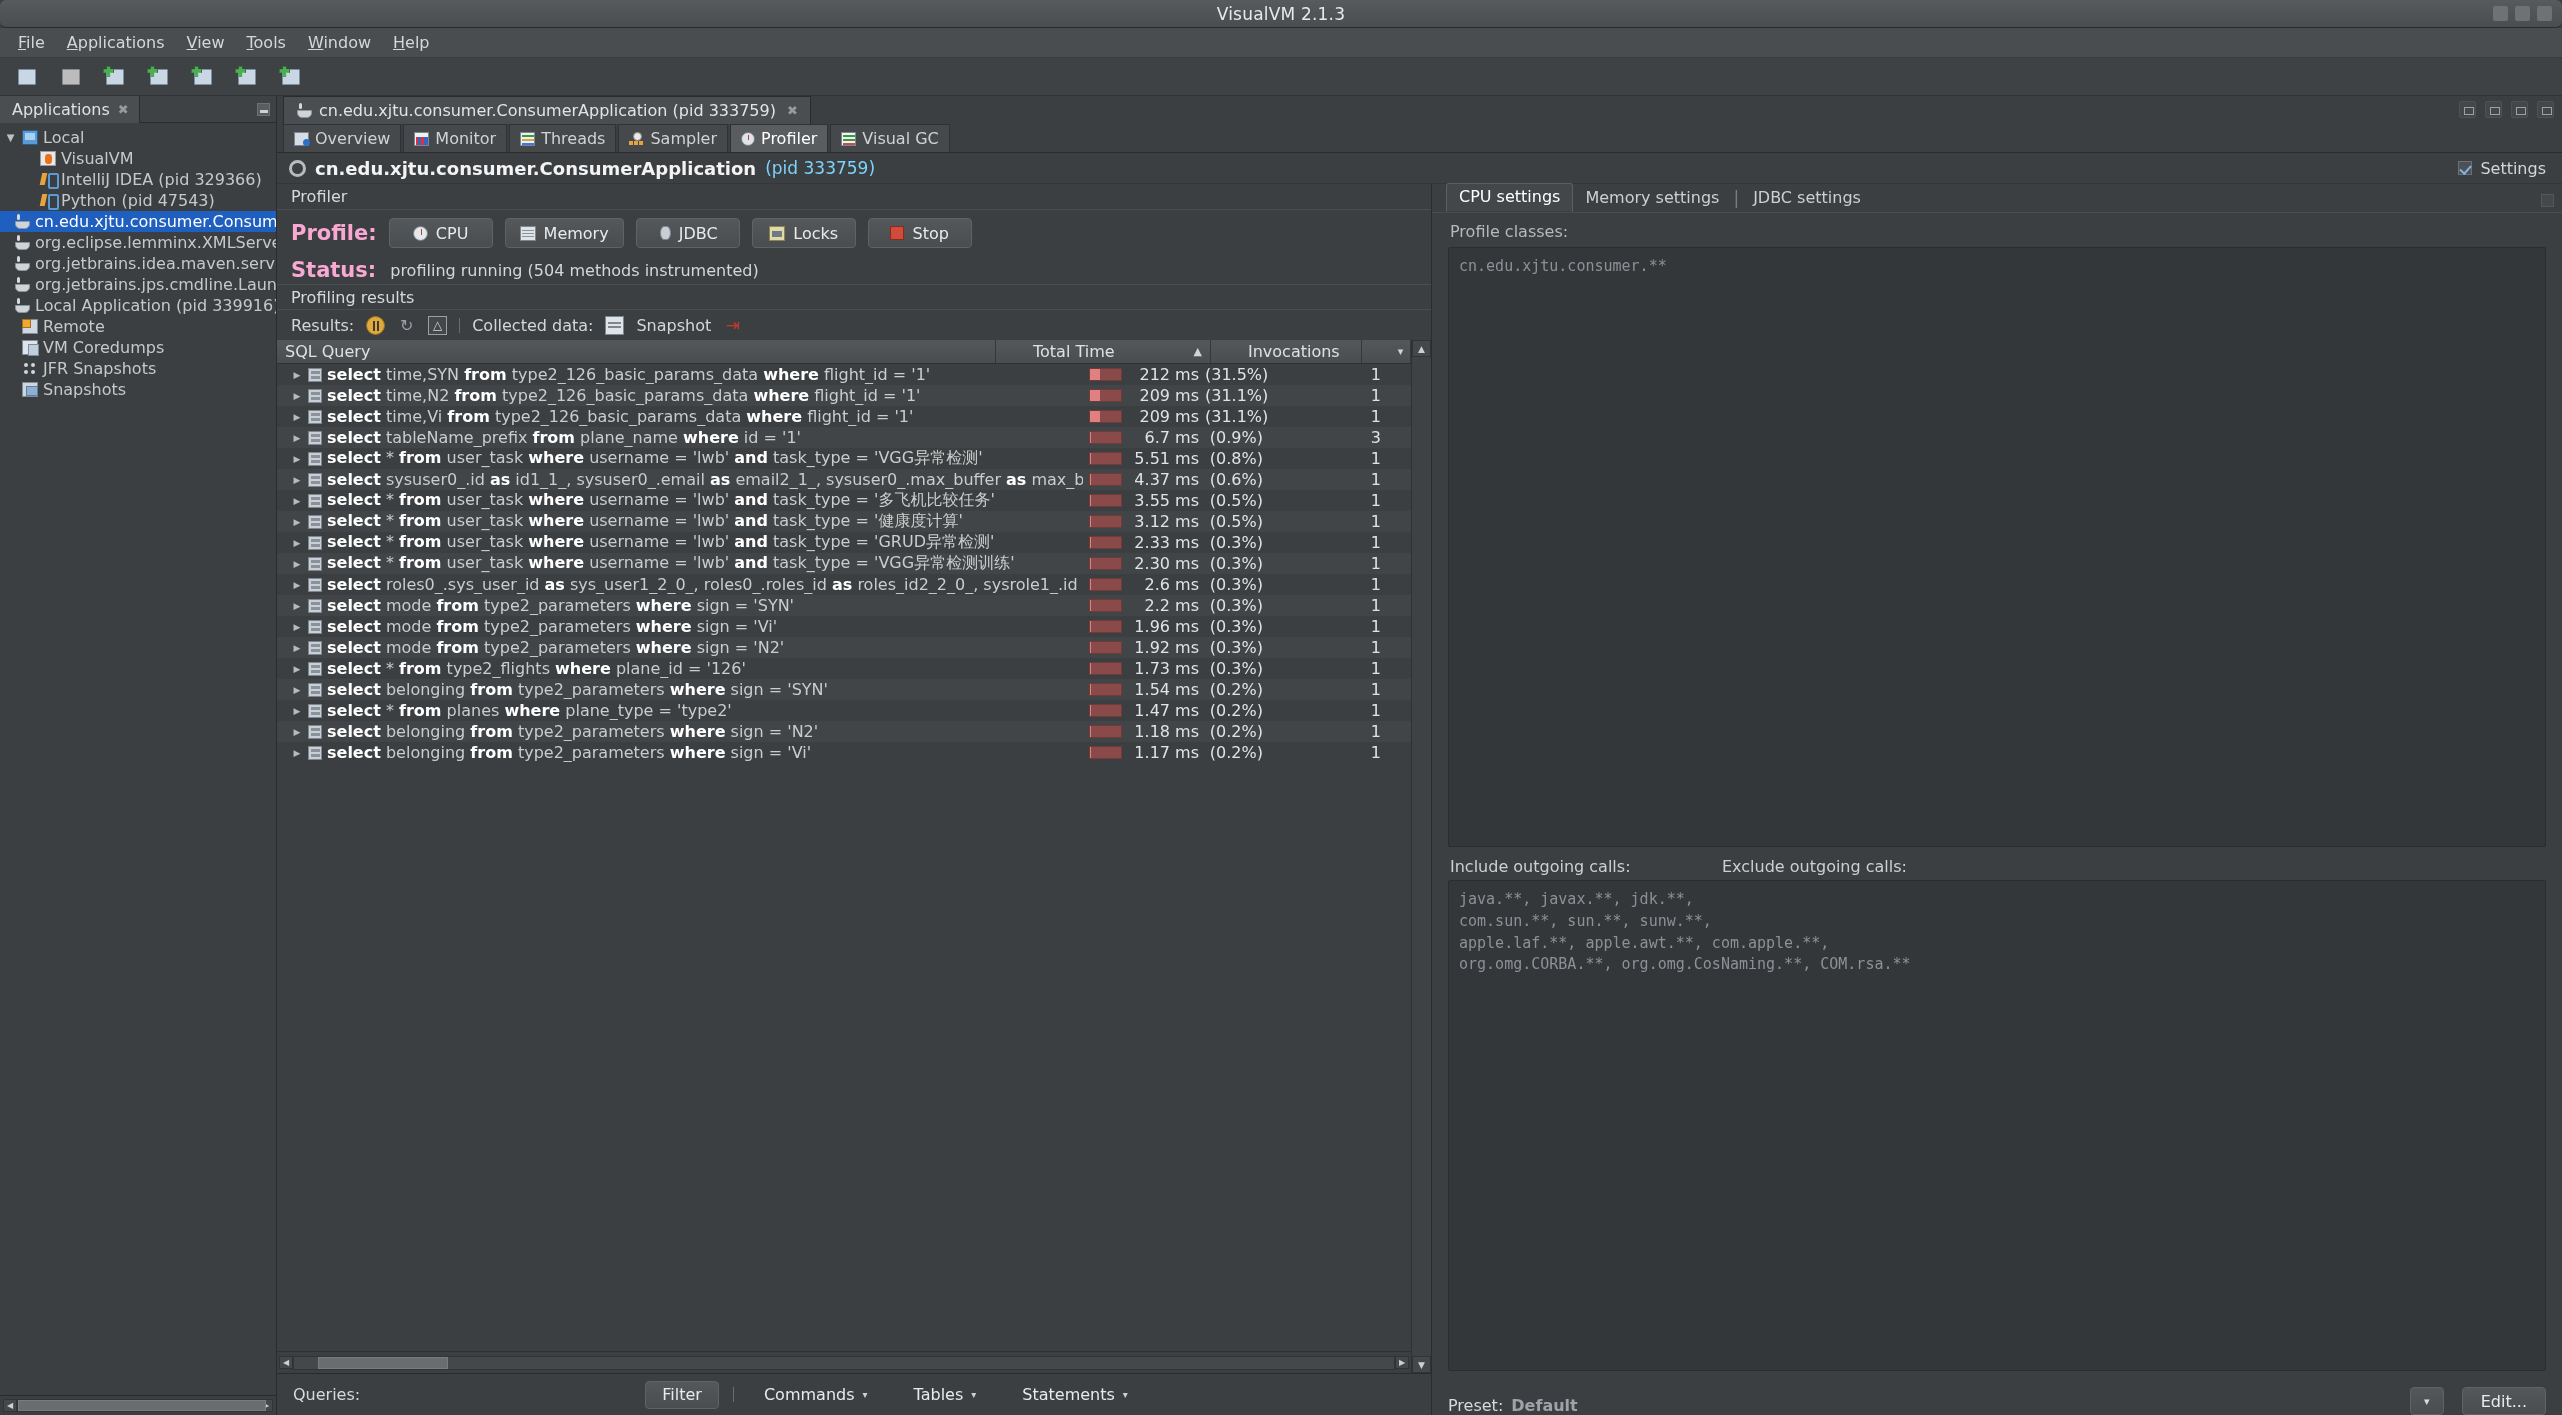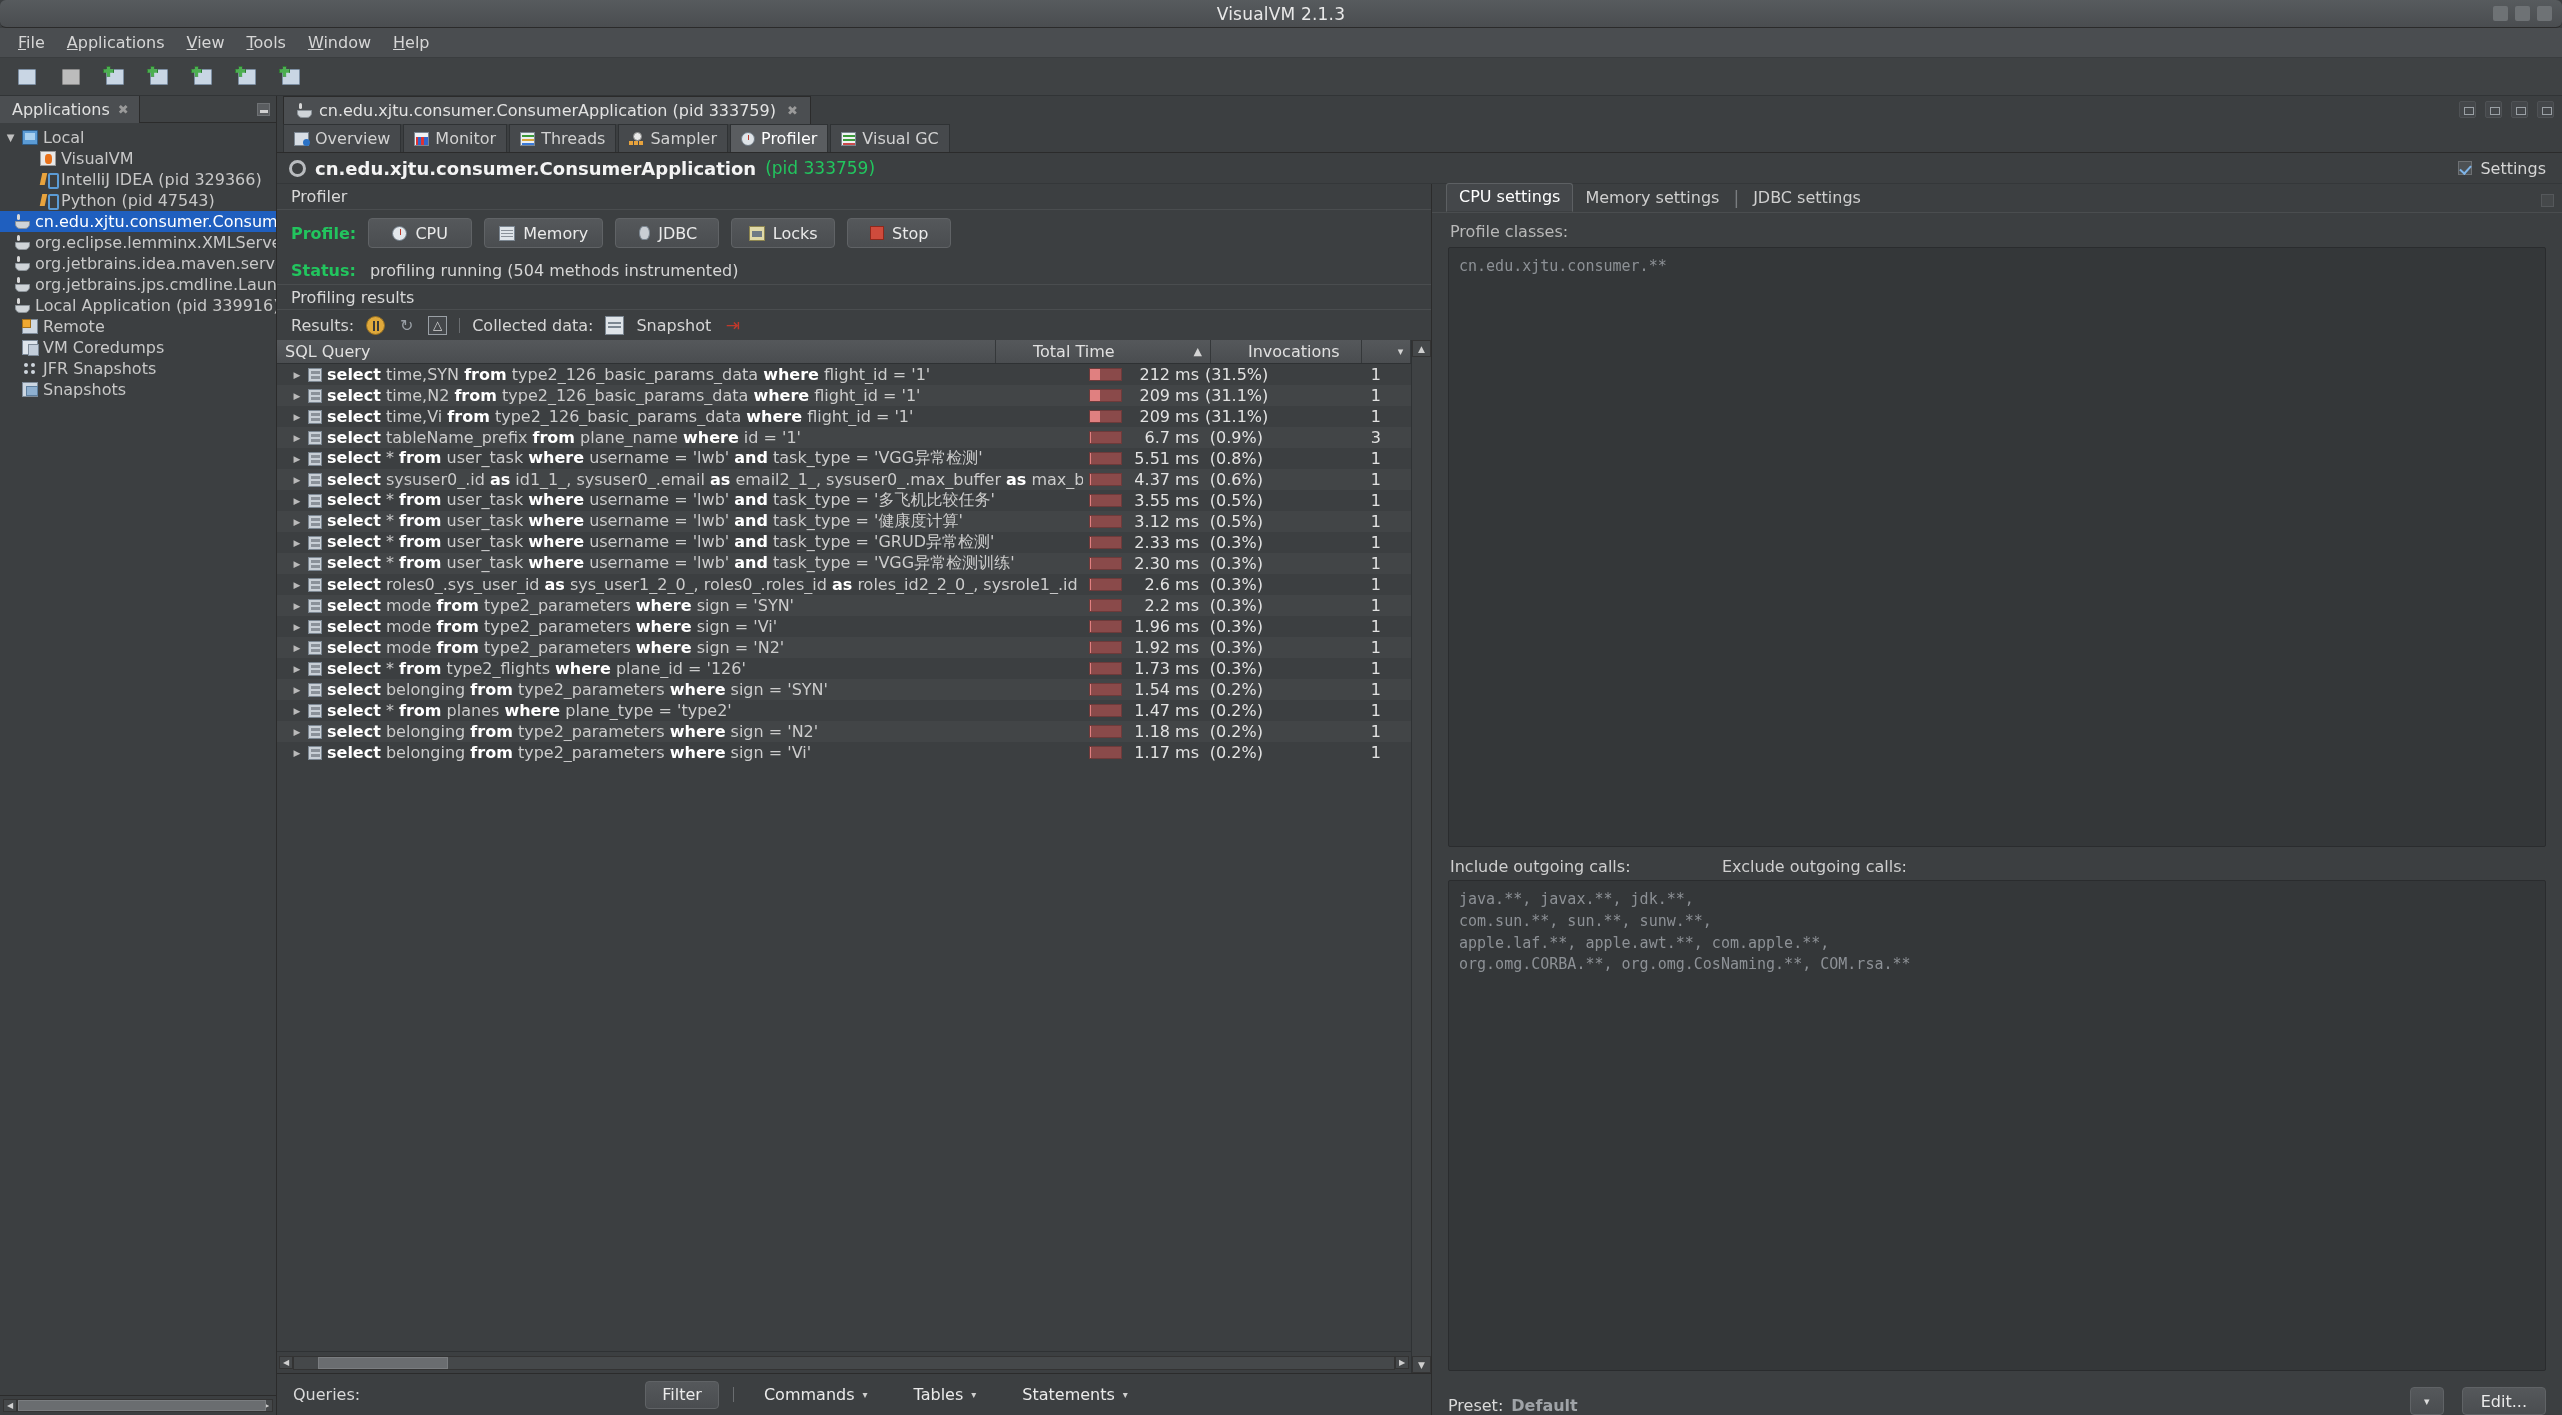--- a/index.html
+++ b/index.html
@@ -173,21 +173,21 @@
 
   .pagehead {
     height: 31px; background: #3c3f41; display:flex;align-items:center;gap:9px;
     padding-left: 12px; border-bottom:1px solid #343739;
   }
   .pagehead .ring {
     width:17px;height:17px;border-radius:50%;border:3px solid #b9bcbf;
     background:transparent; flex:none;
   }
   .pagehead .name { font-size:18px;font-weight:bold;color:#f3f3f3; }
-  .pagehead .pid  { font-size:17px;color:#22c55e; }
+  .pagehead .pid  { font-size:17px;color:#7dd3fc; }
 
   .settings-row{
     display:flex;align-items:center;gap:8px;margin-left:auto;margin-right:16px;
     font-size:16px;color:#d6d6d6;
   }
   .chk{width:14px;height:14px;background:#4d5154;border:1px solid #6d7073;position:relative;}
   .chk::after{content:"";position:absolute;left:3px;top:1px;width:5px;height:9px;border:solid #7fb4e8;border-width:0 2px 2px 0;transform:rotate(42deg);}
 
   
   .panes { flex:1; display:flex; min-height:0; }
@@ -196,21 +196,21 @@
 
   .section-title {
     height:26px; display:flex;align-items:center;padding-left:14px;
     font-size:16px;color:#d9d9d9; background:#3c3f41;
     border-bottom:1px solid #4a4d4f;
   }
 
   .profilebar{
     height:46px; display:flex;align-items:center;gap:12px;padding-left:14px;background:#3c3f41;
   }
-  .lbl-b{font-size:16px;font-weight:bold;color:#22c55e;}
+  .lbl-b{font-size:21px;font-weight:bold;color:#f9a8d4;}
   .pbtn{
     height:30px; min-width:104px; padding:0 14px;
     background:linear-gradient(#55585b,#4a4d50);
     border:1px solid #606366; border-radius:4px;
     display:flex;align-items:center;justify-content:center;gap:8px;
     font-size:16px;color:#eaeaea;
   }
   .pico{width:16px;height:15px;position:relative;flex:none;}
   .pico-cpu{width:15px;height:15px;border-radius:50%;background:#e3e8ec;border:1px solid #6f7a85;}
   .pico-cpu::after{content:"";position:absolute;left:7px;top:2px;width:1px;height:6px;background:#c0392b;}

